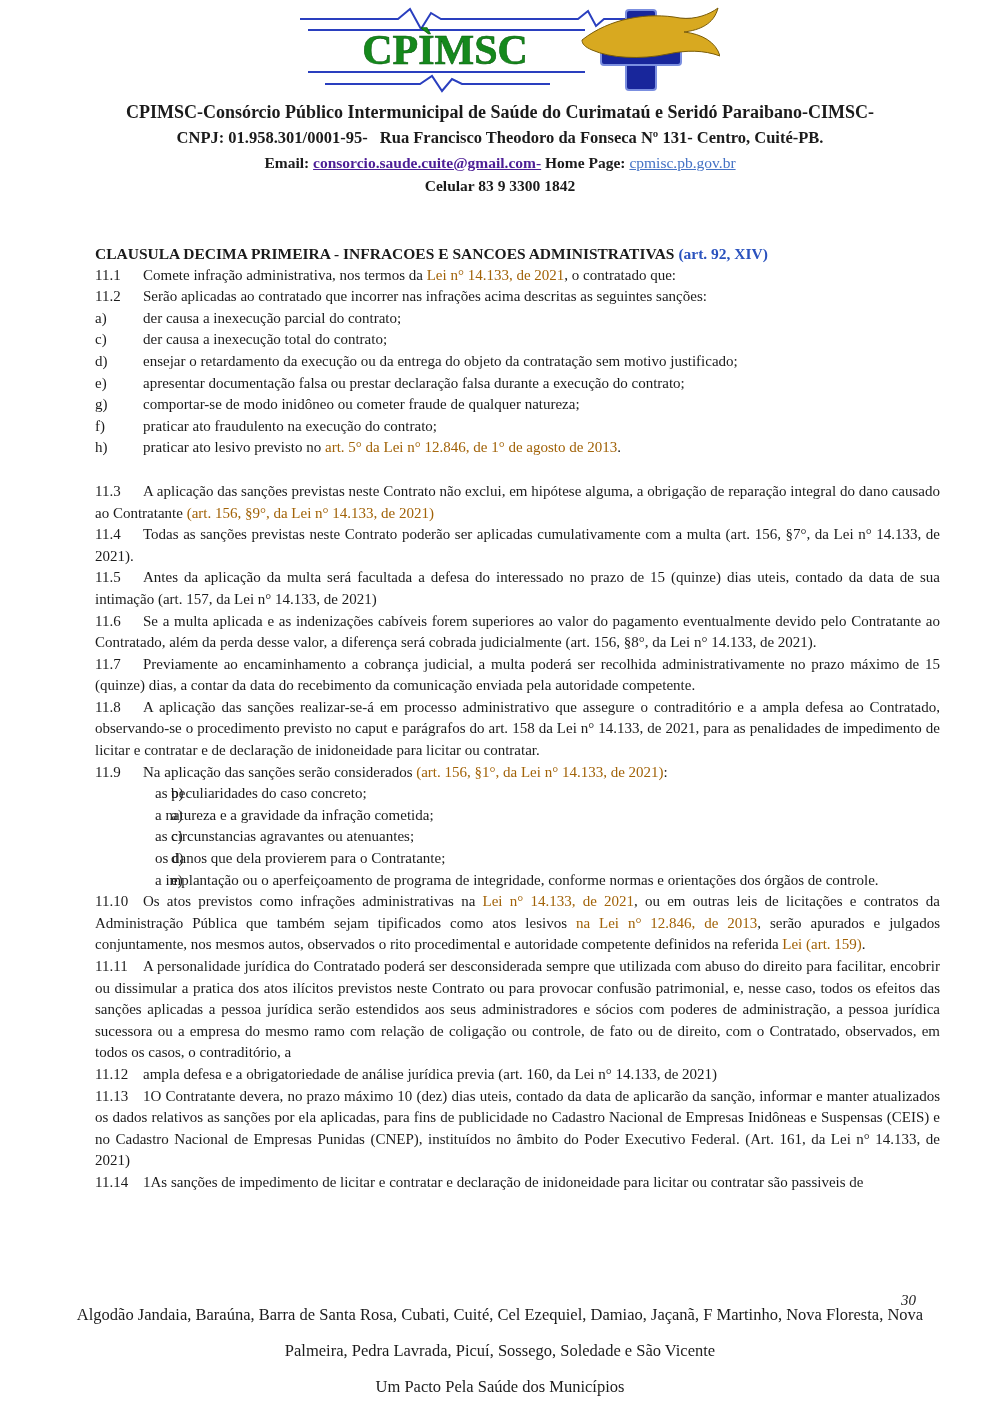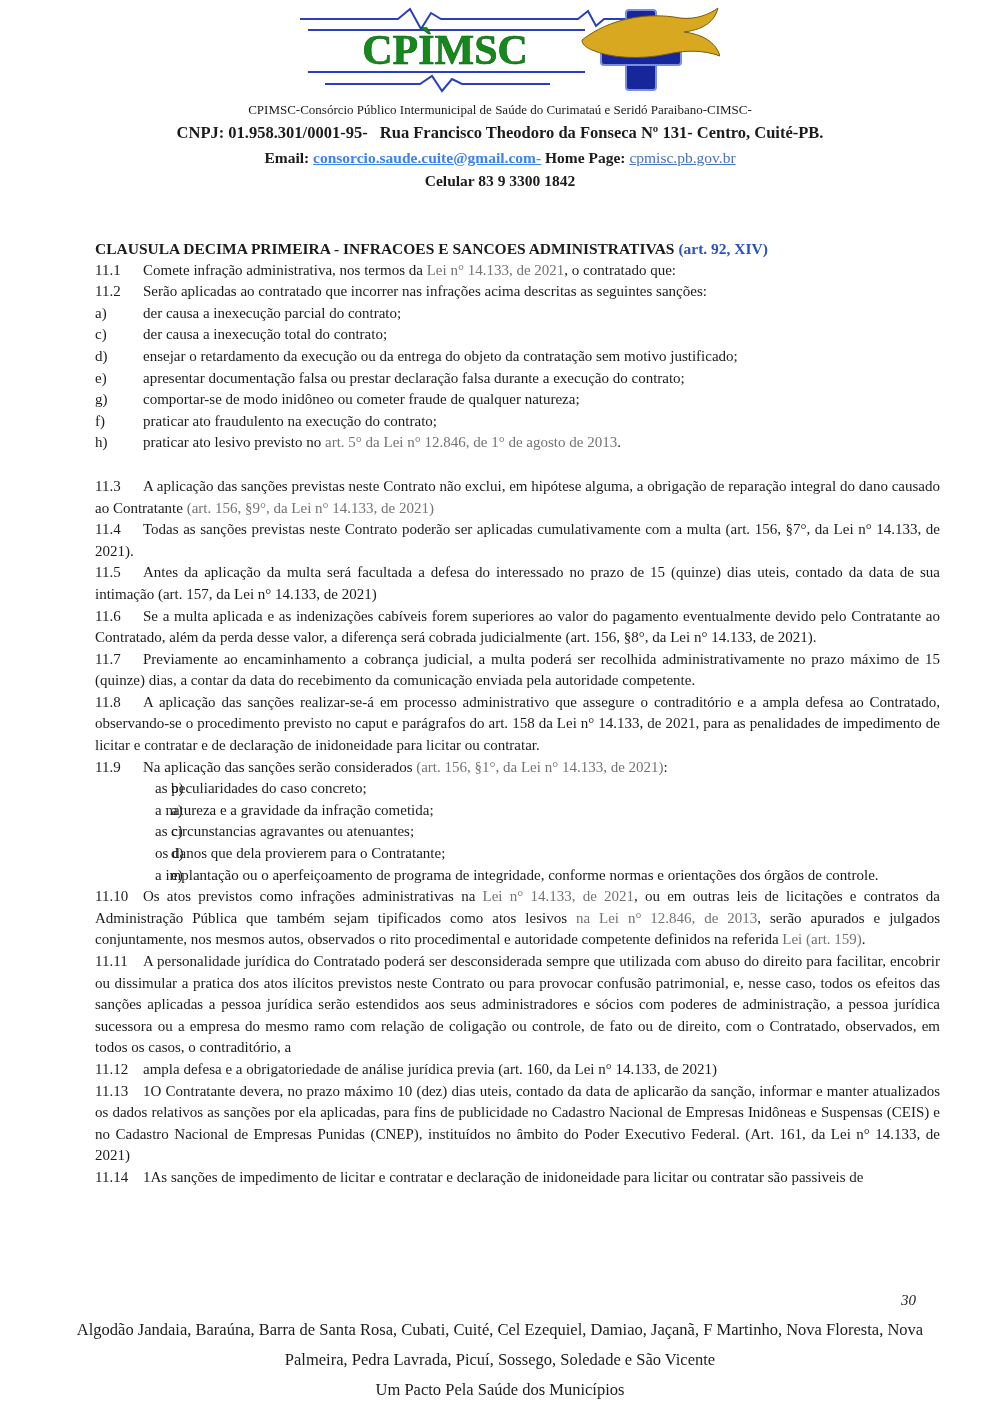--- a/index.html
+++ b/index.html
@@ -5,44 +5,44 @@
   * { margin:0; padding:0; box-sizing:border-box; }
   html,body { background:#ffffff; }
   .page {
     width:1000px; height:1415px; margin:0 auto; position:relative;
     background:#ffffff; color:#1b1b1b; overflow:hidden;
     font-family:"Liberation Serif","DejaVu Serif",serif;
   }
   
   header { text-align:center; padding-top:6px; }
   .logo-wrap { display:flex; justify-content:center; }
-  .h1 { font-weight:normal; font-size:13px; margin-top:8px; white-space:nowrap; }
+  .h1 { font-weight:bold; font-size:18px; margin-top:8px; white-space:nowrap; }
   .h2 { font-weight:bold; font-size:16.5px; margin-top:5px; white-space:nowrap; }
   .h2 .addr { margin-left:8px;text-align:right; }
   .h3 { font-size:15.5px; margin-top:6px; }
   .h3 .b { font-weight:bold; }
-  .link1 { color:#3b82f6; font-weight:bold; text-decoration:underline; cursor:pointer; }
+  .link1 { color:#4c1d95; font-weight:bold; text-decoration:underline; cursor:pointer; }
   .link2 { color:#4472c4; text-decoration:underline; cursor:pointer; }
   .h4 { font-weight:bold; font-size:15.5px; margin-top:5px; }
   
   .content {
     padding:0 60px 0 95px; font-size:15px; line-height:21.6px;
     text-align:justify; hyphens:auto;
   }
   .clause-heading { font-weight:bold; font-size:15.5px; margin-top:48px; text-align:left; }
   .para { margin:0; }
   .para .lbl { display:inline-block; width:48px; }
   .para.sub { text-indent:38px; }
   .para.sub .lbl { width:22px; }
   .para.gap { margin-top:22px; }
-  .ref { color:#737373; }
+  .ref { color:#a16207; }
   .clause-heading .ref { color:#2a52be; }
   
   .page-number { position:absolute; right:84px; bottom:106px; font-style:italic; font-size:15px; }
-  footer { position:absolute; left:0; right:0; bottom:10px; text-align:center; font-size:16.5px; line-height:30px; }
+  footer { position:absolute; left:0; right:0; bottom:10px; text-align:center; font-size:16.5px; line-height:36px; }
   .muni { max-width:860px; margin:0 auto; }
 </style>
 </head>
 <body>
 
 <div class="page">
 
   <header>
     <div class="logo-wrap">
       <svg width="440" height="88" viewBox="0 0 440 88" aria-hidden="true">

